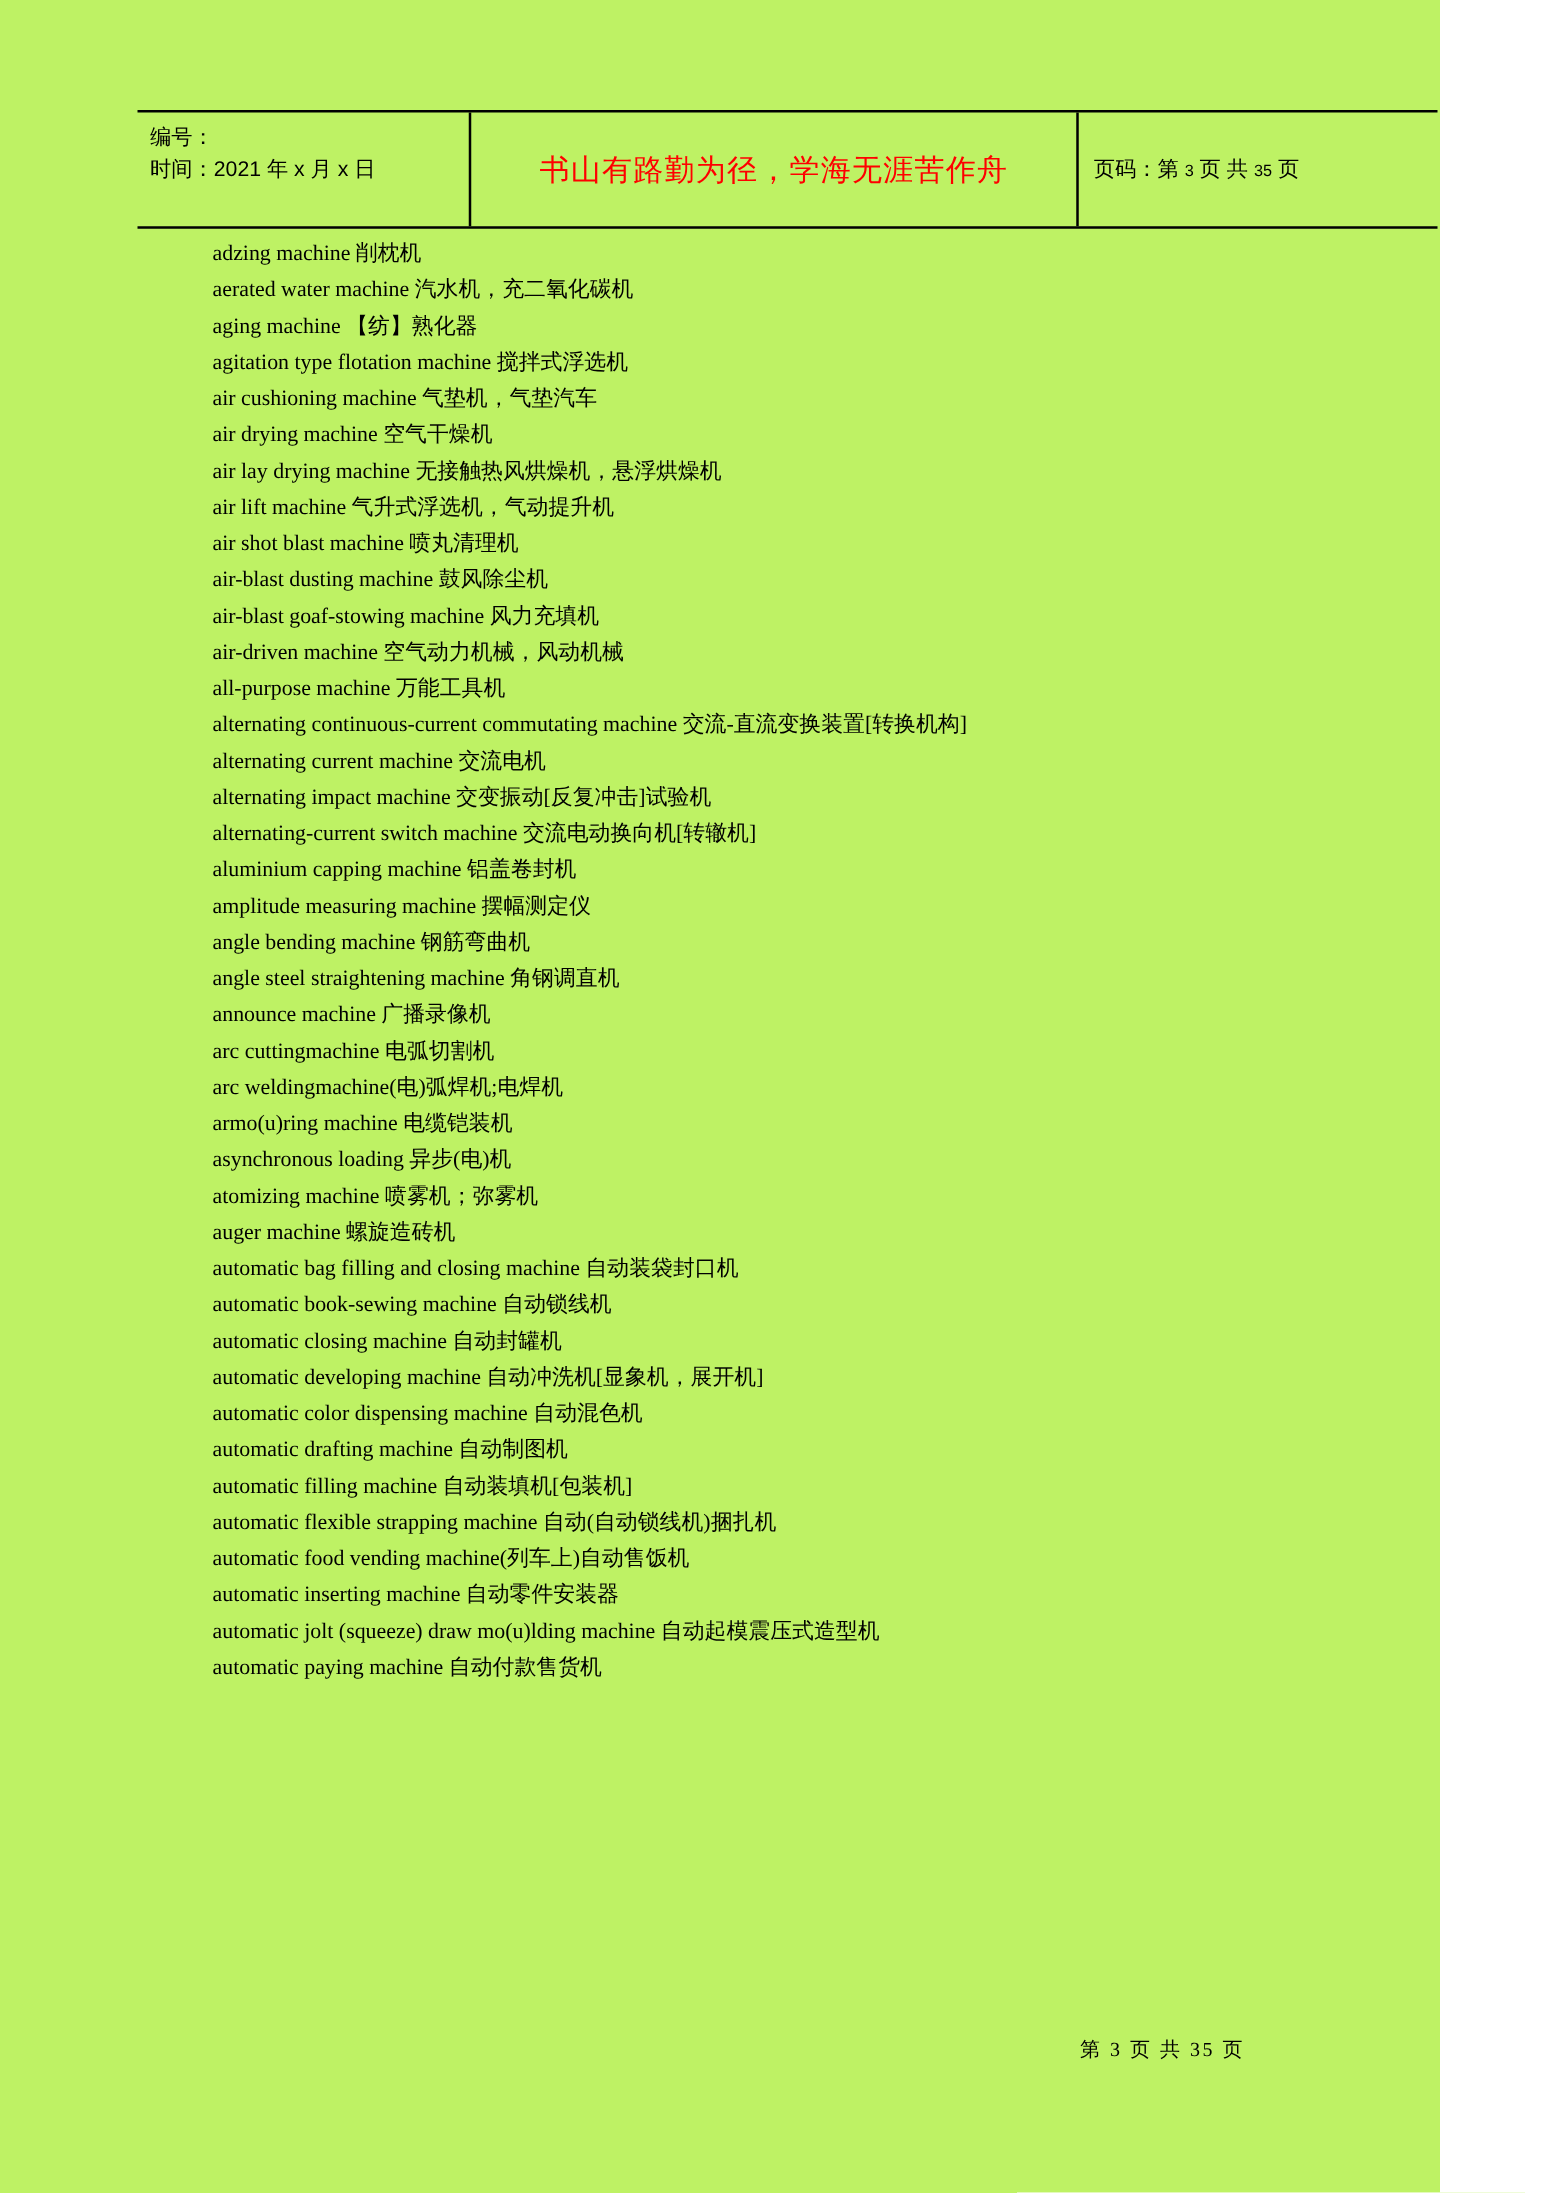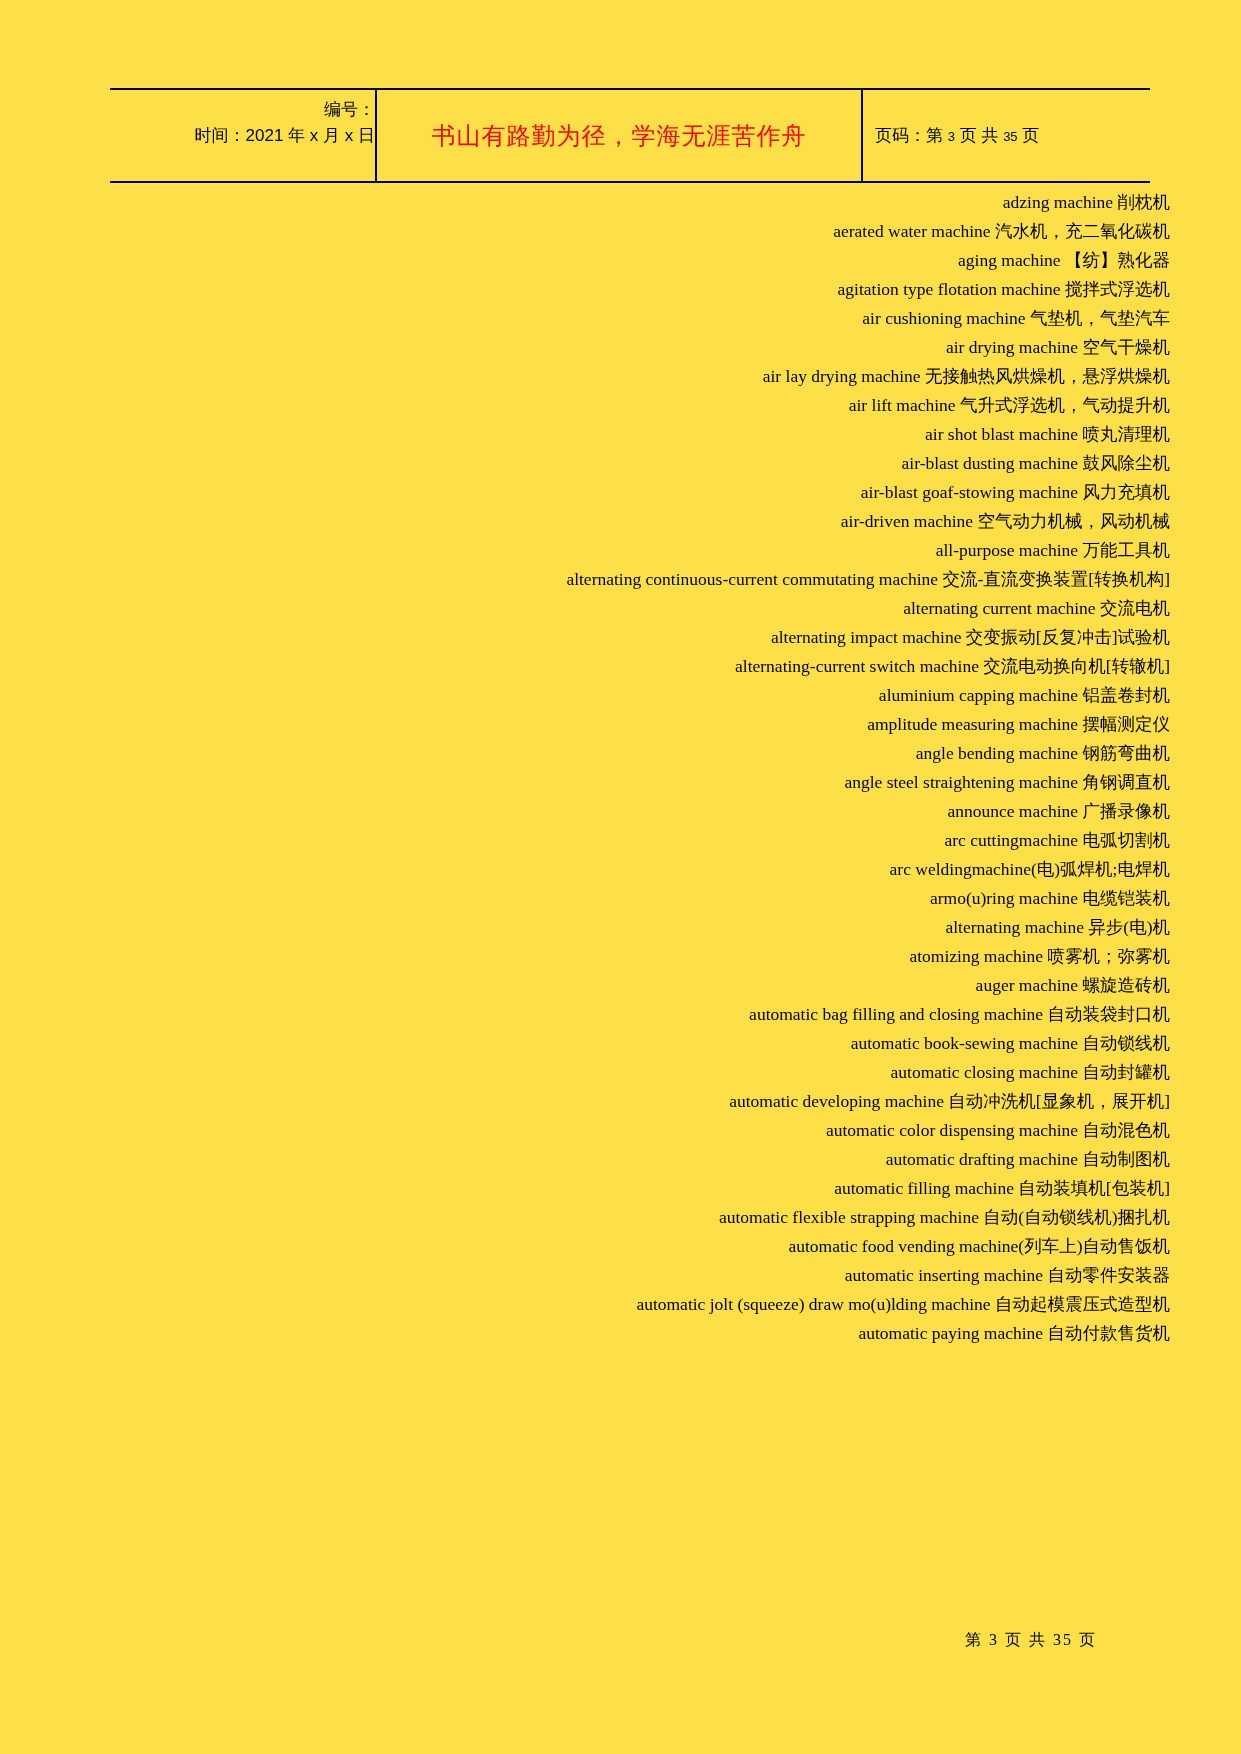--- a/index.html
+++ b/index.html
@@ -1,24 +1,23 @@
 <!DOCTYPE html>
 <html><head>
 <meta charset="utf-8">
 <style>
   html, body { margin: 0; padding: 0; background: #ffffff; }
   .page {
     position: relative;
-    width: 1241px;
+    width: 1152px;
     height: 1754px;
-    background: #fde047;
+    background: #bef264;
     color: #000000;
     font-family: "Liberation Sans", sans-serif;
     overflow: hidden;
-    text-align: right;
   }
 
   
   .header-table {
     position: absolute;
     top: 88px;
     left: 110px;
     width: 1040px;
     height: 95px;
     box-sizing: border-box;
@@ -69,21 +68,21 @@
     line-height: 29px;
   }
   .entry { white-space: nowrap; }
   .entry .en { font-family: Liberation Serif, serif; }
   .entry .zh { font-family: "Liberation Serif", serif; }
 
   
   .page-footer {
     position: absolute;
     top: 1630px;
-    right: 144px;
+    right: 156px;
     font-family: "Liberation Serif", serif;
     font-size: 16px;
     letter-spacing: 2px;
     white-space: nowrap;
   }
 </style>
 </head>
 <body>
 
 <div class="page">
@@ -120,21 +119,21 @@
       <div class="entry"><span class="en">alternating impact machine </span><span class="zh">交变振动[反复冲击]试验机</span></div>
       <div class="entry"><span class="en">alternating-current switch machine </span><span class="zh">交流电动换向机[转辙机]</span></div>
       <div class="entry"><span class="en">aluminium capping machine </span><span class="zh">铝盖卷封机</span></div>
       <div class="entry"><span class="en">amplitude measuring machine </span><span class="zh">摆幅测定仪</span></div>
       <div class="entry"><span class="en">angle bending machine </span><span class="zh">钢筋弯曲机</span></div>
       <div class="entry"><span class="en">angle steel straightening machine </span><span class="zh">角钢调直机</span></div>
       <div class="entry"><span class="en">announce machine </span><span class="zh">广播录像机</span></div>
       <div class="entry"><span class="en">arc cuttingmachine </span><span class="zh">电弧切割机</span></div>
       <div class="entry"><span class="en">arc weldingmachine</span><span class="zh">(电)弧焊机;电焊机</span></div>
       <div class="entry"><span class="en">armo(u)ring machine </span><span class="zh">电缆铠装机</span></div>
-      <div class="entry"><span class="en">alternating machine </span><span class="zh">异步(电)机</span></div>
+      <div class="entry"><span class="en">asynchronous loading </span><span class="zh">异步(电)机</span></div>
       <div class="entry"><span class="en">atomizing machine </span><span class="zh">喷雾机；弥雾机</span></div>
       <div class="entry"><span class="en">auger machine </span><span class="zh">螺旋造砖机</span></div>
       <div class="entry"><span class="en">automatic bag filling and closing machine </span><span class="zh">自动装袋封口机</span></div>
       <div class="entry"><span class="en">automatic book-sewing machine </span><span class="zh">自动锁线机</span></div>
       <div class="entry"><span class="en">automatic closing machine </span><span class="zh">自动封罐机</span></div>
       <div class="entry"><span class="en">automatic developing machine </span><span class="zh">自动冲洗机[显象机，展开机]</span></div>
       <div class="entry"><span class="en">automatic color dispensing machine </span><span class="zh">自动混色机</span></div>
       <div class="entry"><span class="en">automatic drafting machine </span><span class="zh">自动制图机</span></div>
       <div class="entry"><span class="en">automatic filling machine </span><span class="zh">自动装填机[包装机]</span></div>
       <div class="entry"><span class="en">automatic flexible strapping machine </span><span class="zh">自动(自动锁线机)捆扎机</span></div>

